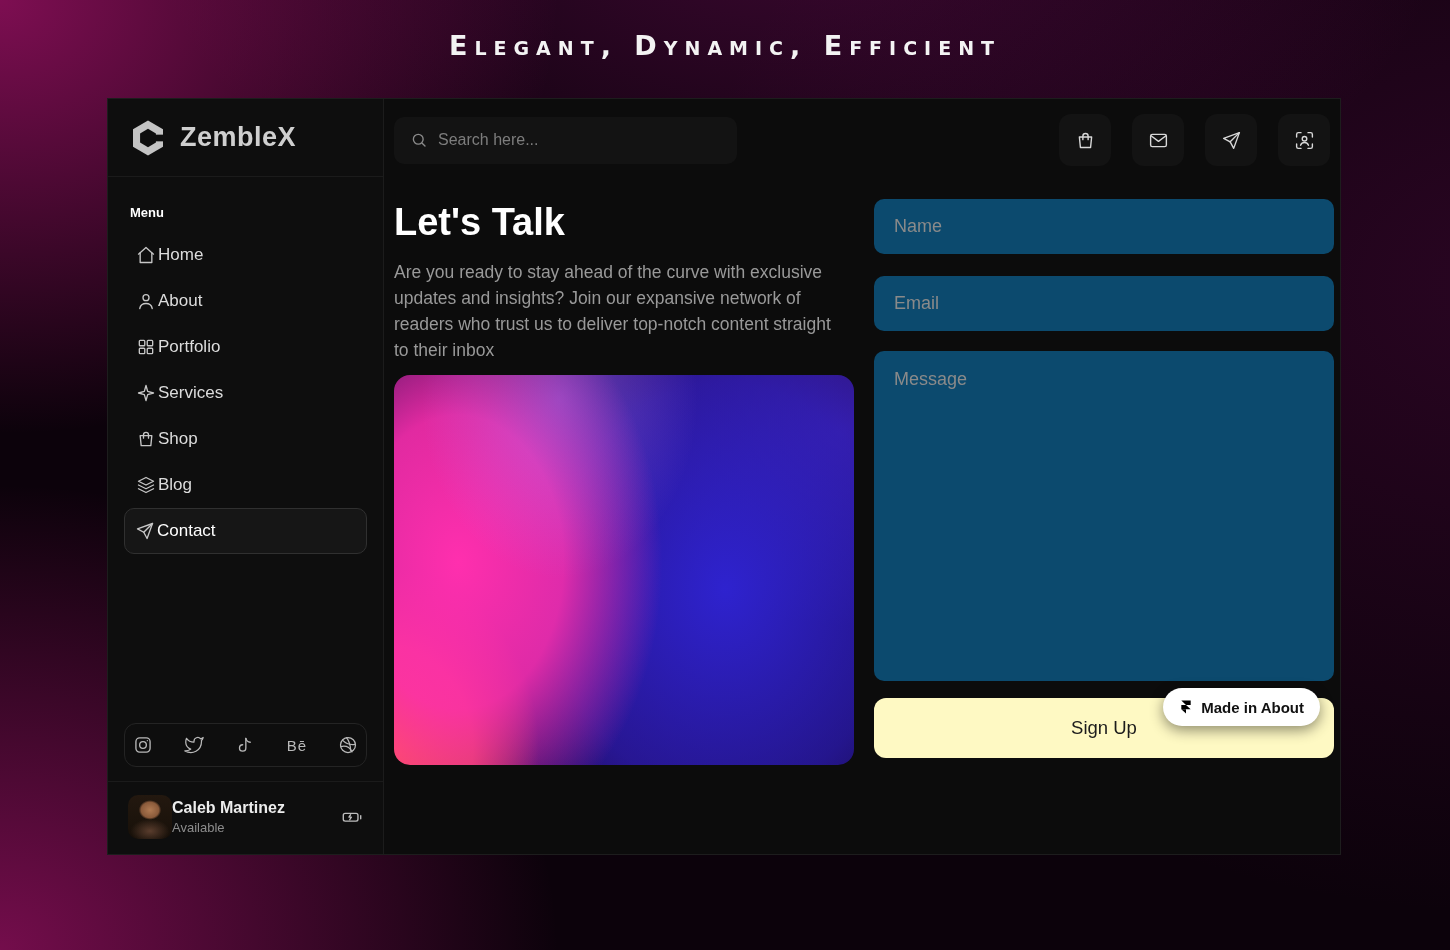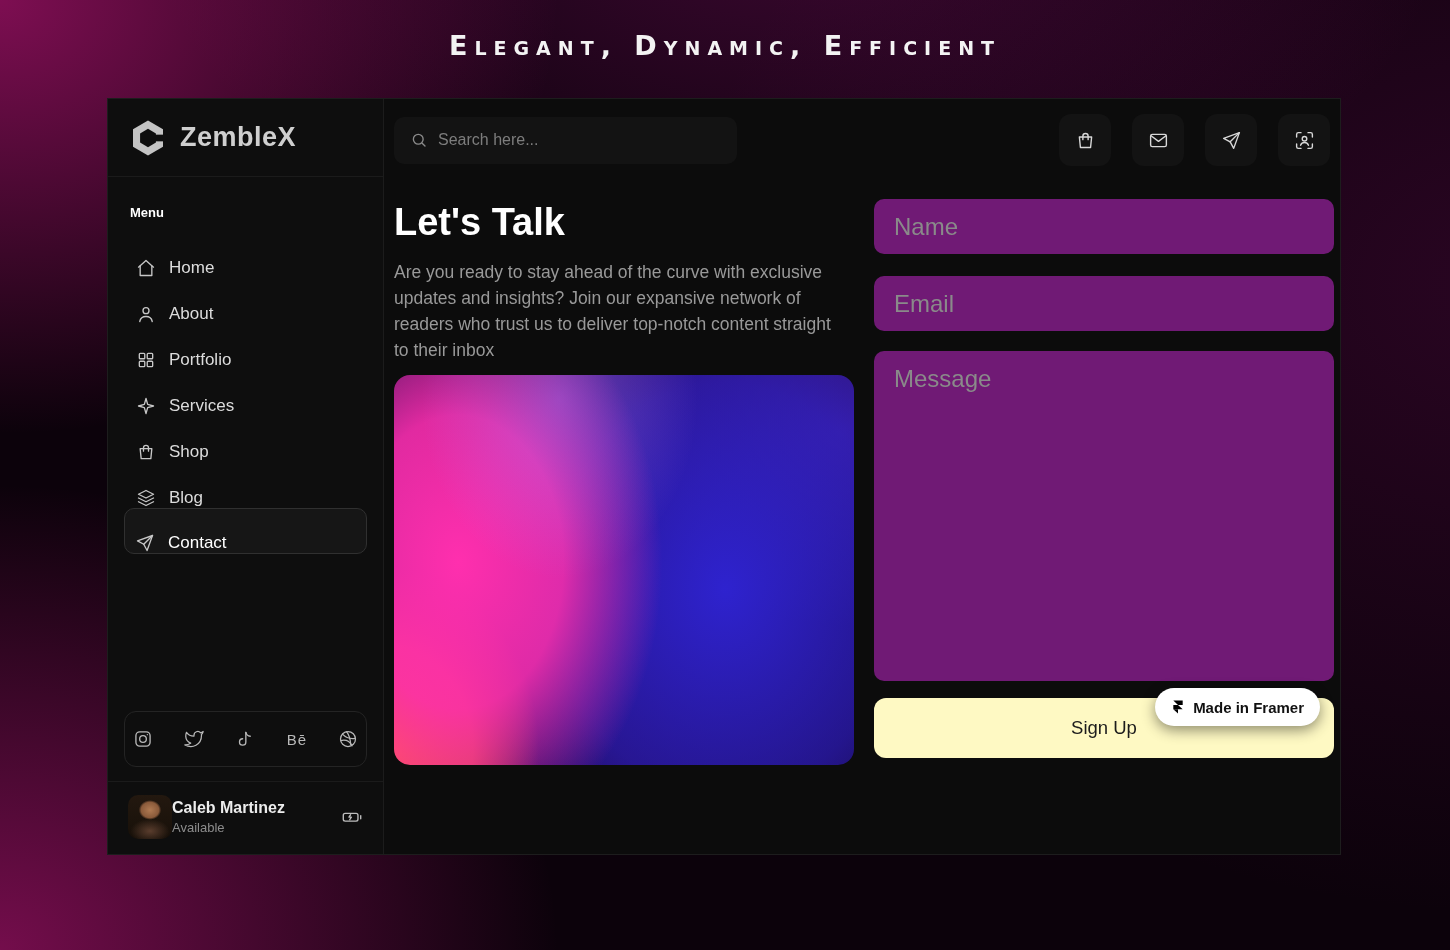--- a/index.html
+++ b/index.html
@@ -39,32 +39,32 @@
   .sidebar-header {
     height:78px; display:flex; align-items:center; gap:12px;
     padding:6px 20px; border-bottom:1px solid #1b1b1b;
   }
   .logo { width:40px; height:40px; flex:0 0 40px; }
   .brand { font-size:27px; font-weight:700; color:#cfcfcf; letter-spacing:.5px; }
 
   .menu-wrap { padding:18px 16px 0 16px; }
   .menu-label { color:#ffffff; font-size:13px; font-weight:600; margin:10px 0 12px 6px; }
   .menu-item {
-    display:flex; align-items:flex-end; gap:13px;
+    display:flex; align-items:center; gap:2px;
     height:46px; padding:0 12px; border-radius:10px;
     color:#dcdcdc; font-size:17px; cursor:pointer;
   }
   .menu-item .mi-icon { width:20px; height:20px; color:#c7c7c7; display:flex; }
   .menu-item.active {
     background:#161616; border:1px solid #303030; color:#ffffff;padding-left:10px;
   }
 
   .social-box {
     margin:auto 16px 14px 16px;
-    border:1px solid #242424; border-radius:12px; height:56px;
+    border:1px solid #242424; border-radius:12px; height:44px;
     display:flex; align-items:center; justify-content:space-around;
     color:#b9b9b9;
     gap:16px;
   }
   .social-box .si { width:20px; height:20px; display:flex; align-items:center; justify-content:center; cursor:pointer; }
   .behance-glyph { font-size:15px; letter-spacing:1px; color:#b9b9b9; }
 
   .profile {
     border-top:1px solid #1b1b1b; padding:13px 20px 15px 20px;
     display:flex; align-items:center; gap:0;
@@ -113,22 +113,22 @@
     background:
       radial-gradient(230px 300px at 36% 6%, rgba(186,120,255,.45), transparent 60%),
       radial-gradient(300px 420px at 14% 48%, #ff2fae 0%, rgba(255,47,174,.85) 35%, rgba(210,30,200,0) 68%),
       radial-gradient(220px 260px at -2% 96%, #ff5a4d 0%, rgba(255,90,77,.8) 40%, rgba(255,90,77,0) 70%),
       radial-gradient(380px 460px at 72% 55%, rgba(47,36,214,.95) 0%, rgba(47,36,214,.55) 45%, rgba(47,36,214,0) 75%),
       radial-gradient(320px 280px at 98% 14%, rgba(60,26,140,.9), rgba(60,26,140,0) 70%),
       linear-gradient(125deg, #3c0f58 0%, #23074a 45%, #160433 100%);
   }
 
   .field {
-    width:100%; height:55px; background:#701a75; border:none; border-radius:10px;
-    color:#d9d9d9; font-size:24px; font-family:"Liberation Sans", sans-serif;
+    width:100%; height:55px; background:#0c4a6e; border:none; border-radius:10px;
+    color:#d9d9d9; font-size:18px; font-family:"Liberation Sans", sans-serif;
     padding:0 20px; outline:none;
   }
   .field::placeholder { color:#8a8a8a; }
   .field + .field { margin-top:0; }
   .fld-gap { margin-bottom:22px; }
   textarea.field { height:330px; padding-top:16px; resize:none; line-height:24px; }
 
   .submit-wrap { position:relative; margin-top:17px; }
   .submit-btn {
     width:100%; height:60px; border:none; border-radius:12px;
@@ -362,21 +362,21 @@
         <div class="submit-wrap">
           <button class="submit-btn">Sign Up</button>
           <div class="framer-badge">
             <span>
               <svg viewBox="0 0 24 24" width="14" height="14" fill="#000">
                   <path d="M4 1h16v7.5h-8z"></path>
                   <path d="M4 8.5h8l8 7.5H4z"></path>
                   <path d="M4 16h8v7z"></path>
                 </svg>
             </span>
-            <span>Made in Framer</span>
+            <span>Made in About</span>
           </div>
         </div>
       </div>
     </div>
 
 
   </main>
 </div>
 
 </body></html>

